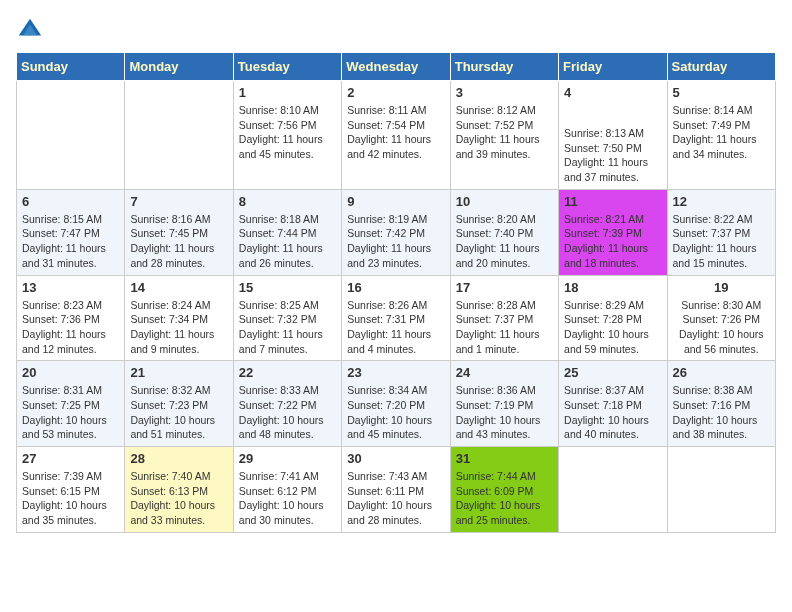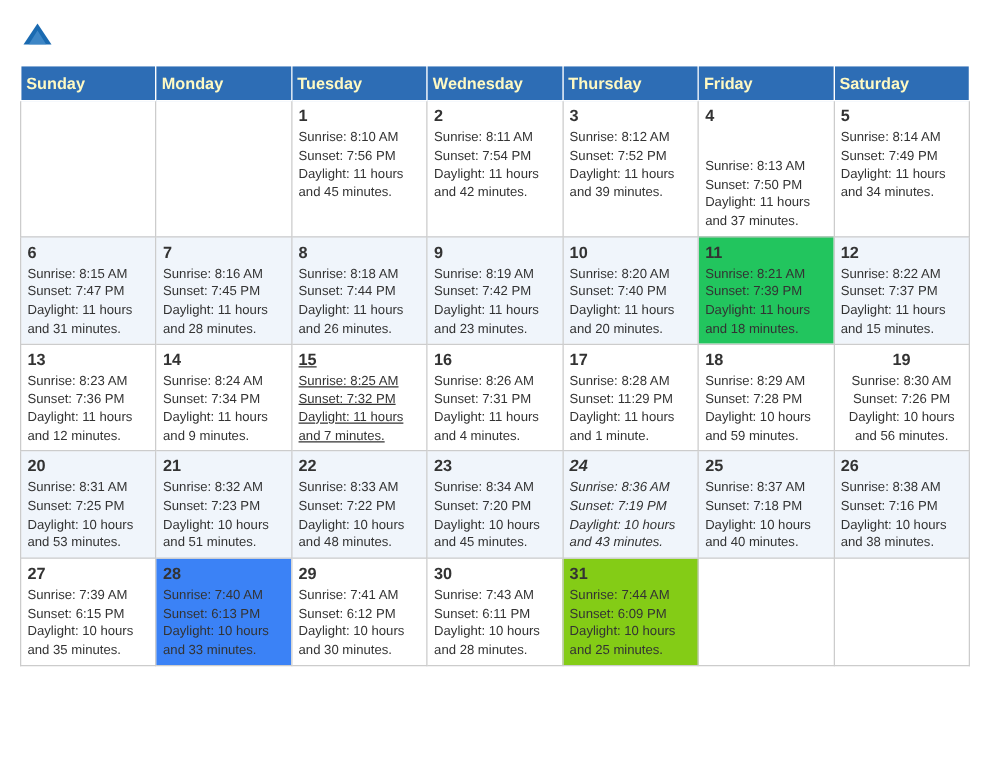--- a/index.html
+++ b/index.html
@@ -152,21 +152,21 @@
           <div class="day-info" style="white-space: pre-line;">Sunrise: 8:19 AM
 Sunset: 7:42 PM
 Daylight: 11 hours and 23 minutes.</div>
         </td>
         <td style="background: rgb(240, 245, 251);">
           <div class="day-number">10</div>
           <div class="day-info" style="white-space: pre-line;">Sunrise: 8:20 AM
 Sunset: 7:40 PM
 Daylight: 11 hours and 20 minutes.</div>
         </td>
-        <td style="background: #22c55e;">
+        <td style="background: #d946ef;">
           <div class="day-number">11</div>
           <div class="day-info" style="white-space: pre-line;">Sunrise: 8:21 AM
 Sunset: 7:39 PM
 Daylight: 11 hours and 18 minutes.</div>
         </td>
         <td style="background: rgb(240, 245, 251);">
           <div class="day-number">12</div>
           <div class="day-info" style="white-space: pre-line;">Sunrise: 8:22 AM
 Sunset: 7:37 PM
 Daylight: 11 hours and 15 minutes.</div>
@@ -178,36 +178,36 @@
           <div class="day-info" style="white-space: pre-line;">Sunrise: 8:23 AM
 Sunset: 7:36 PM
 Daylight: 11 hours and 12 minutes.</div>
         </td>
         <td style="background: rgb(255, 255, 255);">
           <div class="day-number">14</div>
           <div class="day-info" style="white-space: pre-line;">Sunrise: 8:24 AM
 Sunset: 7:34 PM
 Daylight: 11 hours and 9 minutes.</div>
         </td>
-        <td style="background: rgb(255, 255, 255); text-decoration: underline;">
+        <td style="background: rgb(255, 255, 255);">
           <div class="day-number">15</div>
           <div class="day-info" style="white-space: pre-line;">Sunrise: 8:25 AM
 Sunset: 7:32 PM
 Daylight: 11 hours and 7 minutes.</div>
         </td>
         <td style="background: rgb(255, 255, 255);">
           <div class="day-number">16</div>
           <div class="day-info" style="white-space: pre-line;">Sunrise: 8:26 AM
 Sunset: 7:31 PM
 Daylight: 11 hours and 4 minutes.</div>
         </td>
         <td style="background: rgb(255, 255, 255);">
           <div class="day-number">17</div>
           <div class="day-info" style="white-space: pre-line;">Sunrise: 8:28 AM
-Sunset: 11:29 PM
+Sunset: 7:37 PM
 Daylight: 11 hours and 1 minute.</div>
         </td>
         <td style="background: rgb(255, 255, 255);">
           <div class="day-number">18</div>
           <div class="day-info" style="white-space: pre-line;">Sunrise: 8:29 AM
 Sunset: 7:28 PM
 Daylight: 10 hours and 59 minutes.</div>
         </td>
         <td style="background: rgb(255, 255, 255); text-align: center;">
           <div class="day-number">19</div>
@@ -234,21 +234,21 @@
           <div class="day-info" style="white-space: pre-line;">Sunrise: 8:33 AM
 Sunset: 7:22 PM
 Daylight: 10 hours and 48 minutes.</div>
         </td>
         <td style="background: rgb(240, 245, 251);">
           <div class="day-number">23</div>
           <div class="day-info" style="white-space: pre-line;">Sunrise: 8:34 AM
 Sunset: 7:20 PM
 Daylight: 10 hours and 45 minutes.</div>
         </td>
-        <td style="background: rgb(240, 245, 251); font-style: italic;">
+        <td style="background: rgb(240, 245, 251);">
           <div class="day-number">24</div>
           <div class="day-info" style="white-space: pre-line;">Sunrise: 8:36 AM
 Sunset: 7:19 PM
 Daylight: 10 hours and 43 minutes.</div>
         </td>
         <td style="background: rgb(240, 245, 251);">
           <div class="day-number">25</div>
           <div class="day-info" style="white-space: pre-line;">Sunrise: 8:37 AM
 Sunset: 7:18 PM
 Daylight: 10 hours and 40 minutes.</div>
@@ -260,21 +260,21 @@
 Daylight: 10 hours and 38 minutes.</div>
         </td>
       </tr>
       <tr>
         <td style="background: rgb(255, 255, 255);">
           <div class="day-number">27</div>
           <div class="day-info" style="white-space: pre-line;">Sunrise: 7:39 AM
 Sunset: 6:15 PM
 Daylight: 10 hours and 35 minutes.</div>
         </td>
-        <td style="background: #3b82f6; margin-left: 44px;">
+        <td style="background: #fef9c3; margin-left: 44px;">
           <div class="day-number">28</div>
           <div class="day-info" style="white-space: pre-line;">Sunrise: 7:40 AM
 Sunset: 6:13 PM
 Daylight: 10 hours and 33 minutes.</div>
         </td>
         <td style="background: rgb(255, 255, 255);">
           <div class="day-number">29</div>
           <div class="day-info" style="white-space: pre-line;">Sunrise: 7:41 AM
 Sunset: 6:12 PM
 Daylight: 10 hours and 30 minutes.</div>

